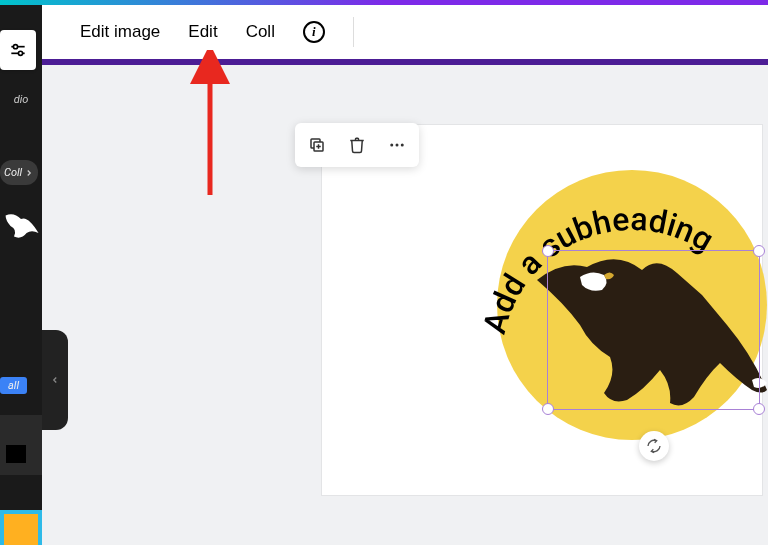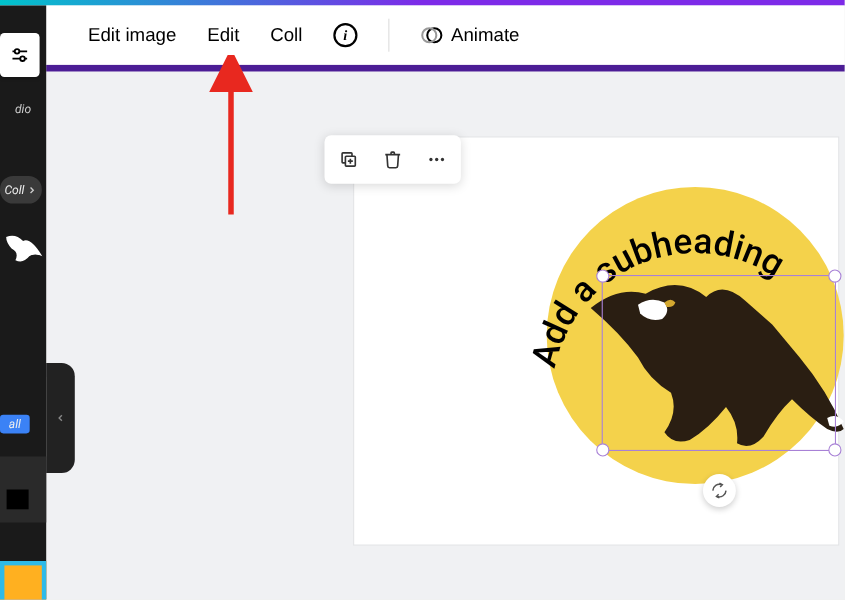--- a/index.html
+++ b/index.html
@@ -307,27 +307,20 @@
     <span>Edit image</span>
   </button>
   <button class="toolbar-btn">
     <span>Edit</span>
   </button>
   <button class="toolbar-btn">
     <span>Coll</span>
   </button>
   <div class="info-icon">i</div>
   <div class="tb-divider"></div>
-  <button class="toolbar-btn">
-    <svg width="22" height="22" viewBox="0 0 24 24">
-      <circle cx="14" cy="12" r="7" fill="none" stroke="#000" stroke-width="2"></circle>
-      <circle cx="9" cy="12" r="7" fill="none" stroke="#999" stroke-width="2"></circle>
-    </svg>
-    <span>Animate</span>
-  </button>
 </div>
 
 <div class="canvas-area">
   <div class="page">
     <div class="circle-design"></div>
     <svg class="curved-text" viewBox="0 0 320 320">
       <defs>
         <path id="textArc" d="M 30 200 A 130 130 0 0 1 290 200" fill="none"></path>
       </defs>
       <text>

